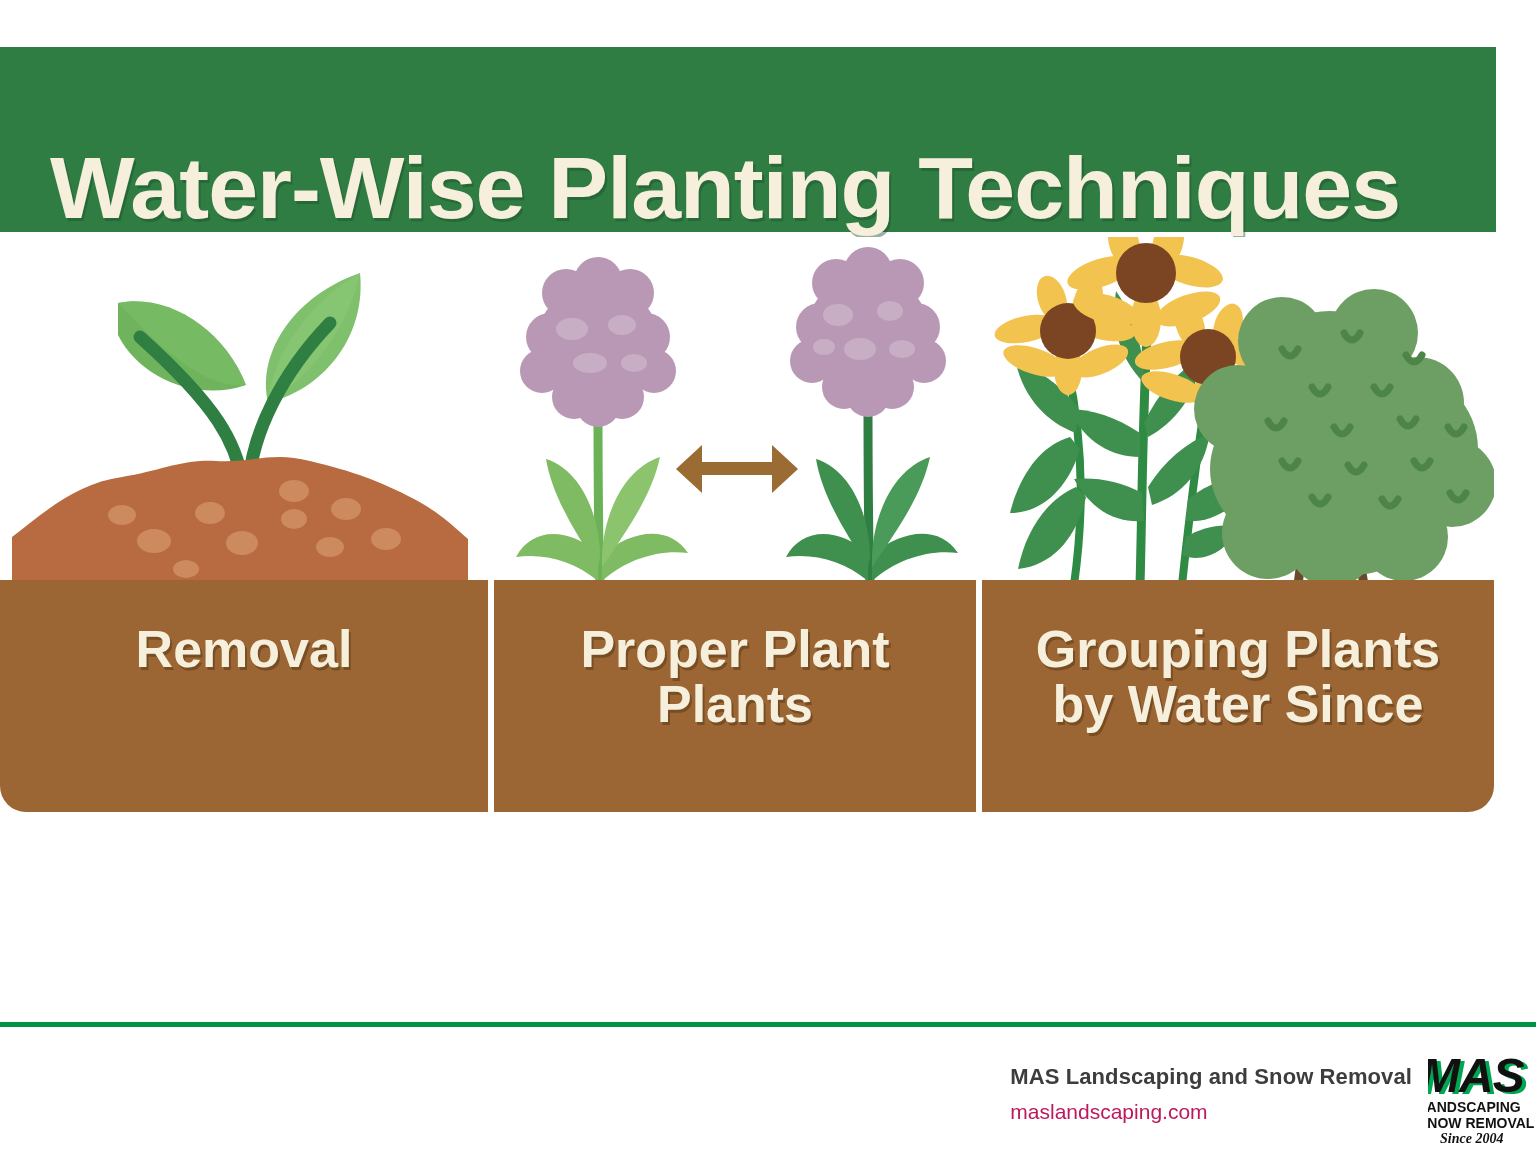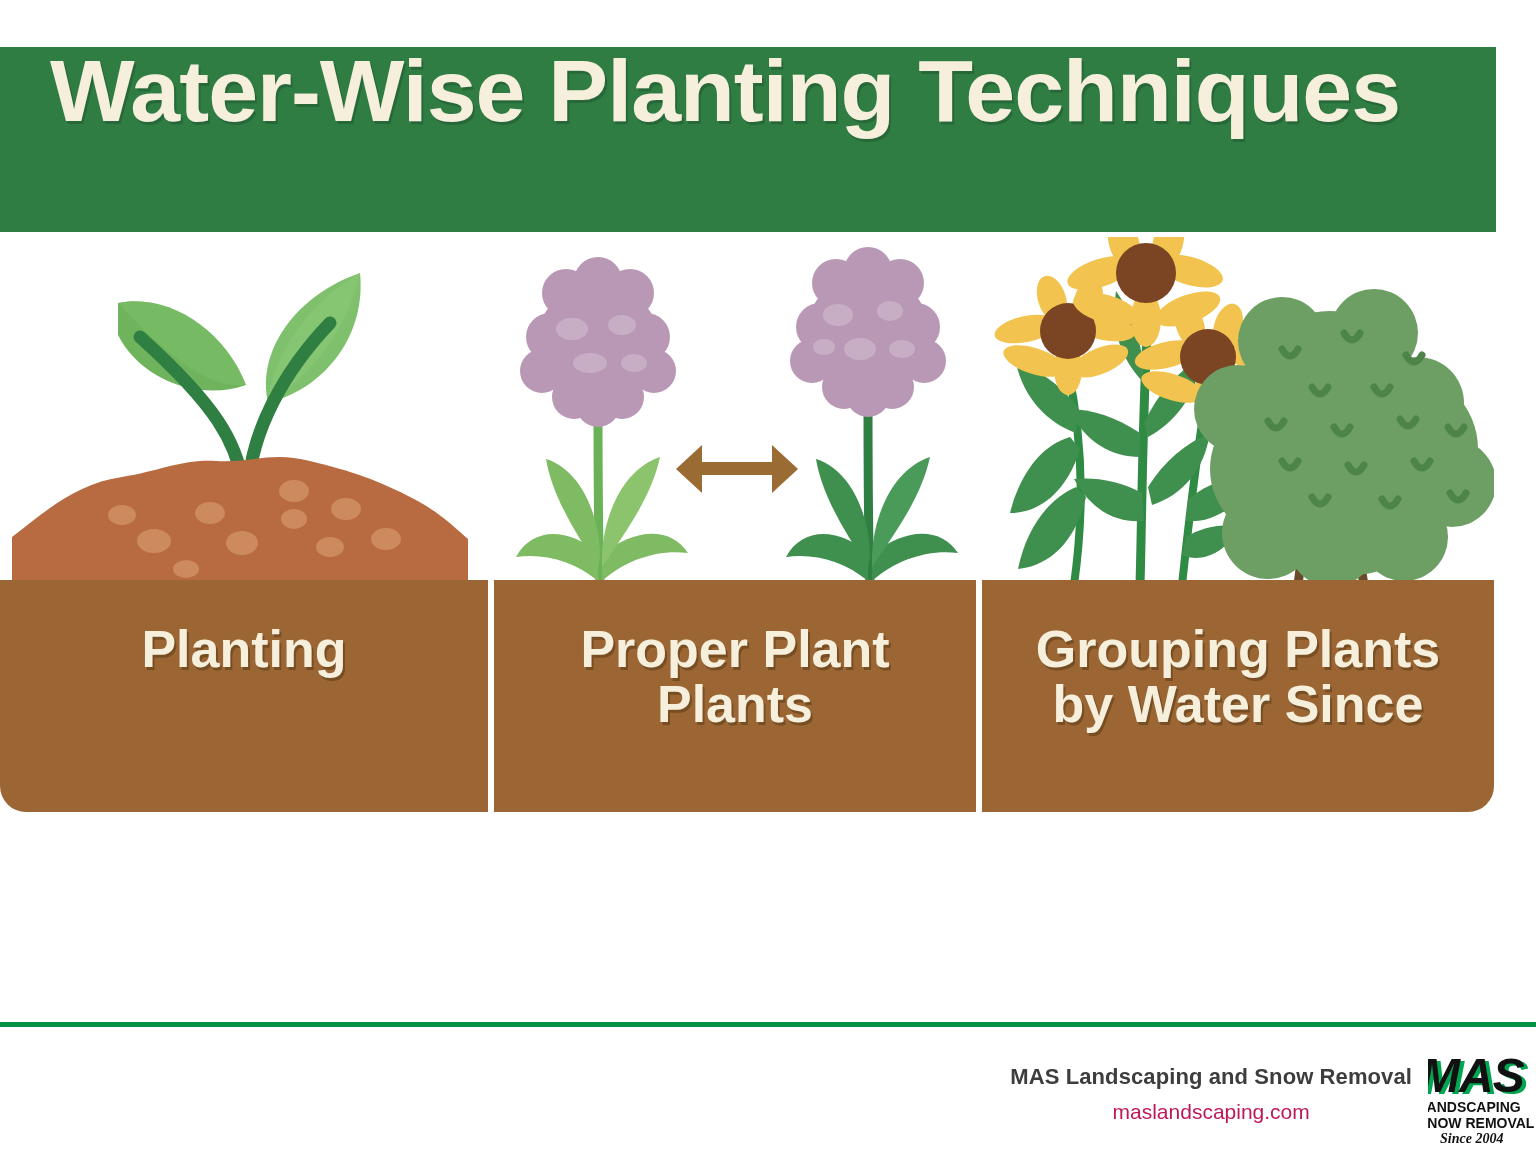--- a/index.html
+++ b/index.html
@@ -3,21 +3,21 @@
 <meta charset="utf-8">
 <style>
   html,body{margin:0;padding:0;}
   body{
     width:1536px;height:1154px;background:#ffffff;overflow:hidden;
     font-family:"Liberation Sans", sans-serif;position:relative;
   }
   
   .header-band{
     position:absolute;left:0;top:47px;width:1496px;height:185px;
-    background:#2f7d43;display:flex;align-items:flex-start;
+    background:#2f7d43;display:flex;align-items:flex-end;
   }
   .header-title{
     color:#f5efdc;font-size:88px;font-weight:bold;letter-spacing:-1px;
     margin-left:50px;line-height:1;white-space:nowrap;
     text-shadow:2px 3px 0 rgba(30,80,44,.45);
     transform:scaleX(1.02);transform-origin:left center;
   }
   
   .panels{position:absolute;left:0;top:237px;width:1536px;height:580px;}
   .panel{position:absolute;top:0;height:575px;background:#ffffff;overflow:hidden;}
@@ -39,21 +39,21 @@
   .art{position:absolute;left:0;top:0;right:0;height:348px;}
   .art svg{display:block;width:100%;height:100%;}
   
   .footer-rule{
     position:absolute;left:0;top:1022px;width:1536px;height:5px;background:#009245;
   }
   .footer{
     position:absolute;left:0;top:1050px;width:1536px;height:104px;
     display:flex;justify-content:flex-end;align-items:flex-start;
   }
-  .footer-text{text-align:center;padding-top:14px;}
+  .footer-text{text-align:left;padding-top:14px;}
   .footer-company{
     font-size:22px;font-weight:bold;color:#3d3d3d;letter-spacing:.1px;line-height:1.2;
   }
   .footer-url{font-size:21px;color:#be185d;margin-top:9px;line-height:1.2;}
   .footer-logo{width:126px;height:96px;margin-left:16px;margin-right:-18px;overflow:hidden;}
   .footer-logo svg{display:block;}
 </style>
 </head>
 <body>
 
@@ -88,21 +88,21 @@
           <ellipse cx="294" cy="282" rx="13" ry="10"></ellipse>
           <ellipse cx="294" cy="254" rx="15" ry="11"></ellipse>
           <ellipse cx="346" cy="272" rx="15" ry="11"></ellipse>
           <ellipse cx="330" cy="310" rx="14" ry="10"></ellipse>
           <ellipse cx="386" cy="302" rx="15" ry="11"></ellipse>
           <ellipse cx="186" cy="332" rx="13" ry="9"></ellipse>
         </g>
       </svg>
     </div>
     <div class="soil"></div>
-    <div class="panel-label">Planting</div>
+    <div class="panel-label">Removal</div>
   </div>
 
   <div class="panel p2">
     <div class="art">
       <svg viewBox="0 0 482 348" preserveAspectRatio="xMidYMax meet">
 
         <path d="M104 348 C98 300 90 268 58 236" stroke="#7fbb62" stroke-width="0" fill="none"></path>
         <g>
           <path d="M106 348 C104 290 104 230 104 170" stroke="#6ab157" stroke-width="9" fill="none" stroke-linecap="round"></path>
           <path d="M104 344 C80 324 50 316 22 320 C38 290 74 290 104 316 Z" fill="#7fbb62"></path>

